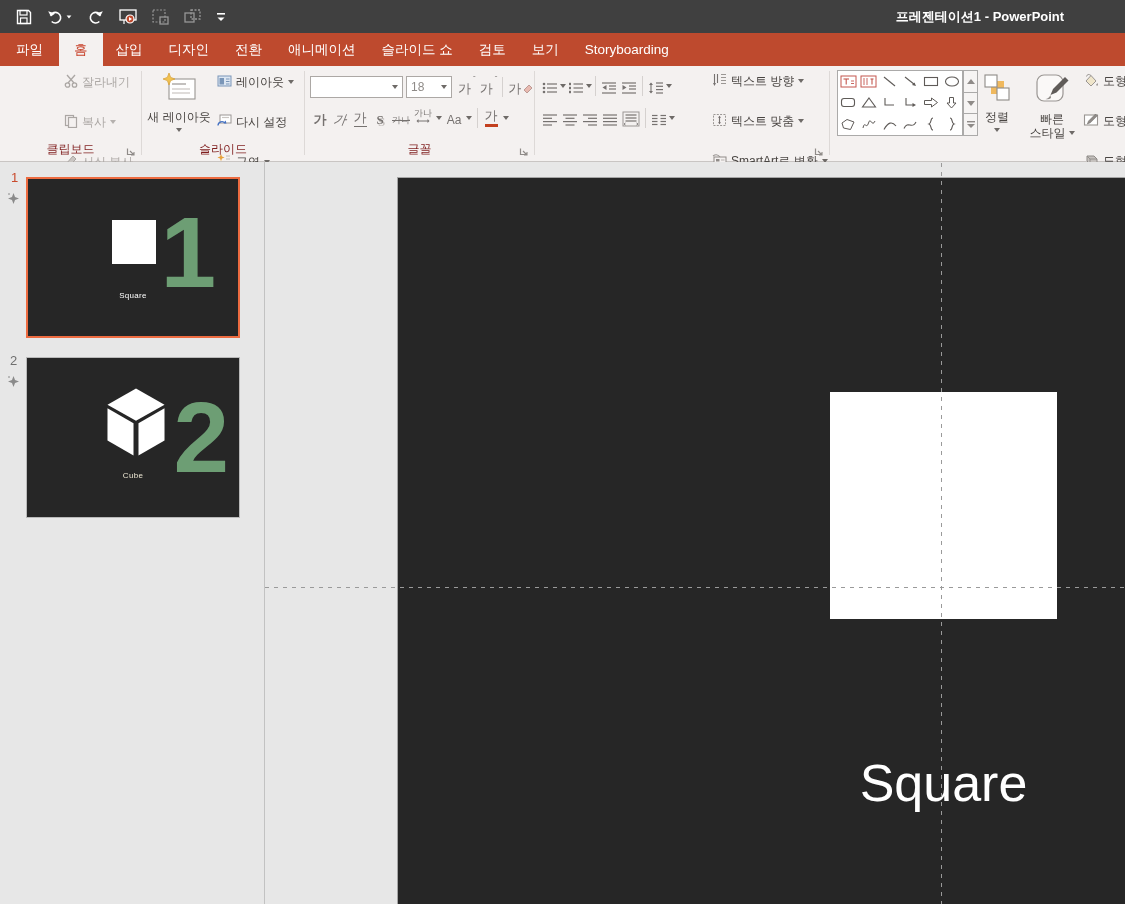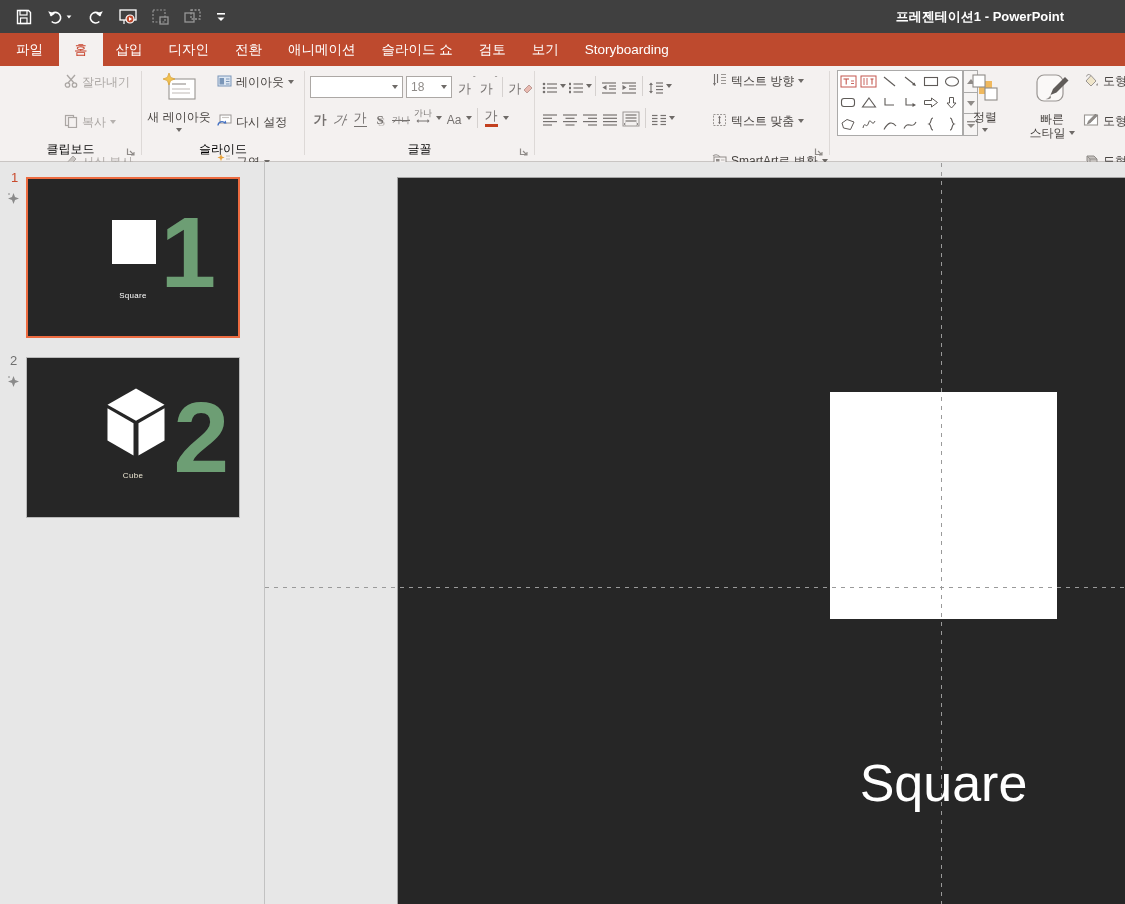--- a/index.html
+++ b/index.html
@@ -20,21 +20,21 @@
   .tabrow { position:absolute; left:0; top:33px; width:100%; height:33px; background:#be4a2e;
     display:flex; align-items:center; }
   .tab { color:#fff; font-size:13.5px; line-height:33px; padding:0 13px; white-space:nowrap; cursor:default; }
   .tab.first { padding:0 16px; }
   .tab.selected { background:#f4f1f0; color:#c8432c; padding:0 15px; }
   .tellme { display:flex; align-items:center; gap:7px; color:#fff; font-size:13.5px; margin-left:18px; white-space:nowrap; }
   
   .ribbon { position:absolute; left:0; top:66px; width:100%; height:96px; background:#f4f1f0;
     border-bottom:1px solid #c9c5c3; font-size:12px; color:#494542; }
   .gdiv { position:absolute; top:5px; height:84px; width:1px; background:#ddd9d7; }
-  .glabel { position:absolute; bottom:3px; width:100%; text-align:center; font-size:12px; color:#000000; }
+  .glabel { position:absolute; bottom:3px; width:100%; text-align:center; font-size:12px; color:#7f1d1d; }
   .launcher { position:absolute; right:5px; bottom:5px; width:10px; height:10px; }
   .group { position:absolute; top:0; height:95px; }
   .bigbtn { position:absolute; top:3px; width:58px; height:82px; display:flex; flex-direction:column;
     align-items:center; padding-top:4px; cursor:default; }
   .bigbtn .biglabel { margin-top:4px; font-size:12px; color:#494542; white-space:nowrap; line-height:14px; text-align:center; }
   .rbtn { display:flex; align-items:center; gap:4px; height:22px; padding:0 2px; white-space:nowrap; cursor:default; }
   .rbtn.disabled { color:#aba7a4; }
   .caret { width:0; height:0; border-left:3.5px solid transparent; border-right:3.5px solid transparent;
     border-top:4px solid #6e6a67; display:inline-block; }
   .caret.dis { border-top-color:#b5b1ae; }
@@ -583,21 +583,21 @@
               <path d="M0 0 L4 5 L8 0 z" fill="#8f8b88"></path>
             </svg>
           </span>
         <span class="gsbtn">
             <svg width="8" height="8" viewBox="0 0 8 8">
               <rect x="0" y="0" width="8" height="1.4" fill="#8f8b88"></rect>
               <path d="M0 3 L4 7 L8 3 z" fill="#8f8b88"></path>
             </svg>
           </span>
       </div>
-      <div class="bigbtn" style="left:132px;width:46px">
+      <div class="bigbtn" style="left:144px;width:46px">
         <span><svg width="30" height="30" viewBox="0 0 30 30">
               <rect x="9" y="8" width="13" height="13" fill="#f0b95e"></rect>
               <rect x="3" y="2" width="12" height="12" fill="#fff" stroke="#8f8b88" stroke-width="1.1"></rect>
               <rect x="15" y="15" width="12" height="12" fill="#fff" stroke="#8f8b88" stroke-width="1.1"></rect>
             </svg></span>
         <span class="biglabel">정렬</span>
         <span class="caret" style="margin-top:4px"></span>
       </div>
       <div class="bigbtn" style="left:196px;width:52px">
         <span><svg width="34" height="32" viewBox="0 0 34 32">

